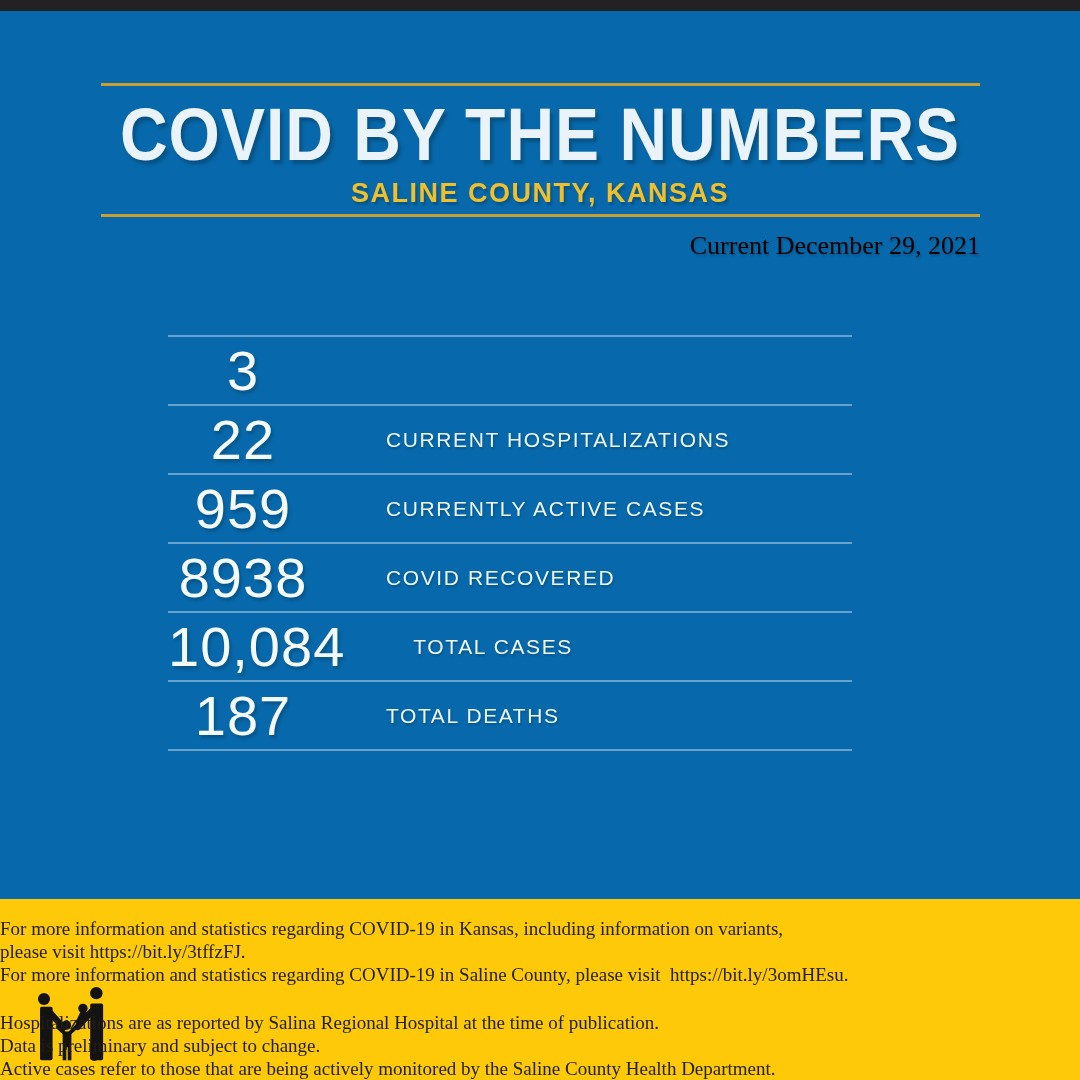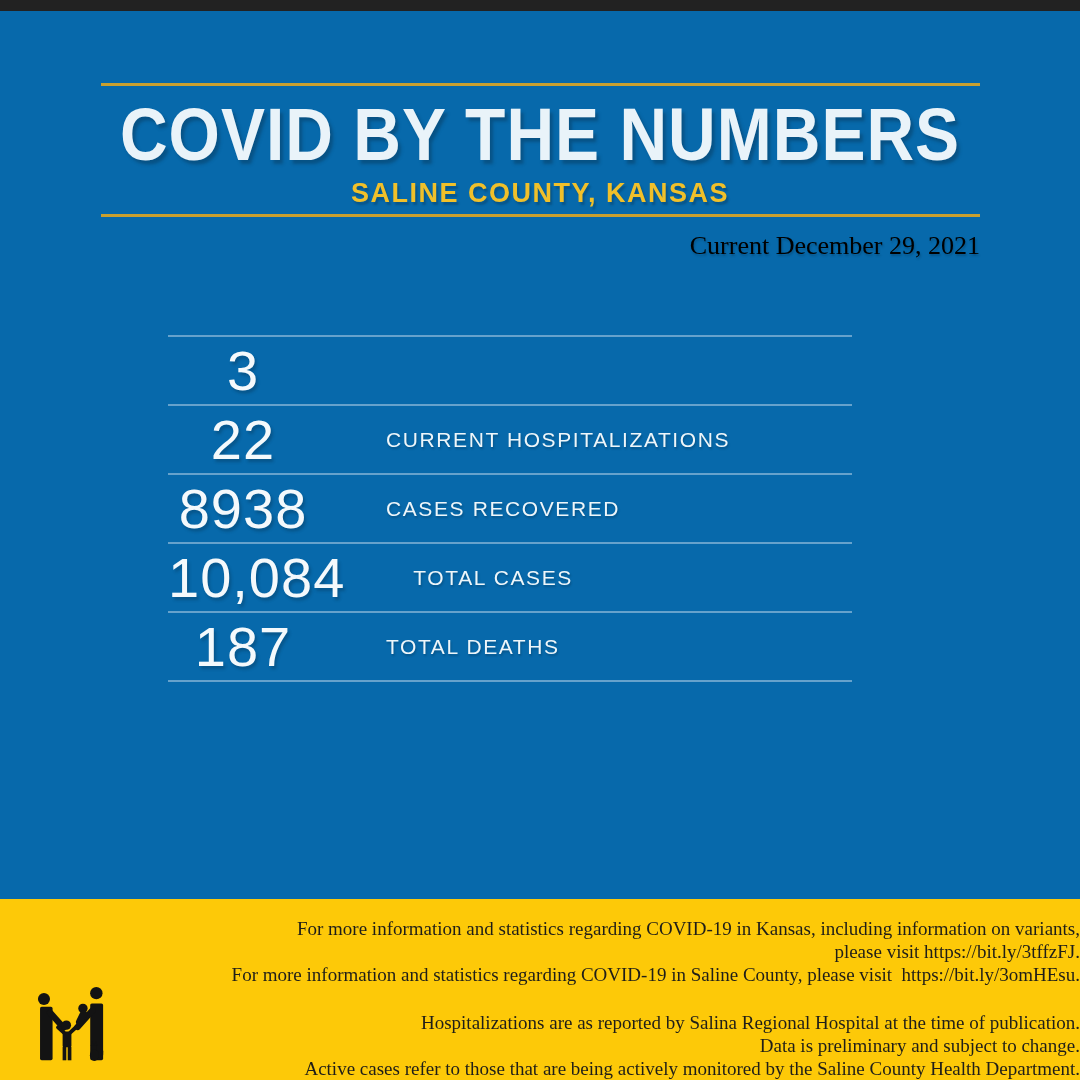--- a/index.html
+++ b/index.html
@@ -53,21 +53,21 @@
     text-shadow:1px 2px 2px rgba(8,40,64,0.3); white-space:nowrap;
   }
 
   
   .footer {
     position:absolute; left:0; top:888px; width:1080px; height:192px;
     background:#fdc908; color:#1f1e19;
     font-family:"Liberation Serif", serif;
   }
   .info, .notes {
-    position:absolute; left:0; width:1080px; text-align:right;
+    position:absolute; left:0; width:1080px; text-align:left;
     font-size:19px; line-height:23px;
   }
   .info { top:18px; }
   .notes { top:112px; }
   .fline { white-space:pre-wrap; }
 
   .family { position:absolute; left:30px; top:76px; width:92px; height:102px; }
   .family .fill { fill:#131313; }
   .family .strk { stroke:#131313; fill:none; }
 </style>
@@ -87,22 +87,26 @@
 
   <div class="stats">
     <div class="row">
       <div class="num">3</div>
     </div>
     <div class="row">
       <div class="num">22</div>
       <div class="lbl">CURRENT HOSPITALIZATIONS</div>
     </div>
     <div class="row">
+      <div class="num">959</div>
+      <div class="lbl">CURRENTLY ACTIVE CASES</div>
+    </div>
+    <div class="row">
       <div class="num">8938</div>
-      <div class="lbl">CASES RECOVERED</div>
+      <div class="lbl">COVID RECOVERED</div>
     </div>
     <div class="row">
       <div class="num">10,084</div>
       <div class="lbl">TOTAL CASES</div>
     </div>
     <div class="row">
       <div class="num">187</div>
       <div class="lbl">TOTAL DEATHS</div>
     </div>
   </div>

